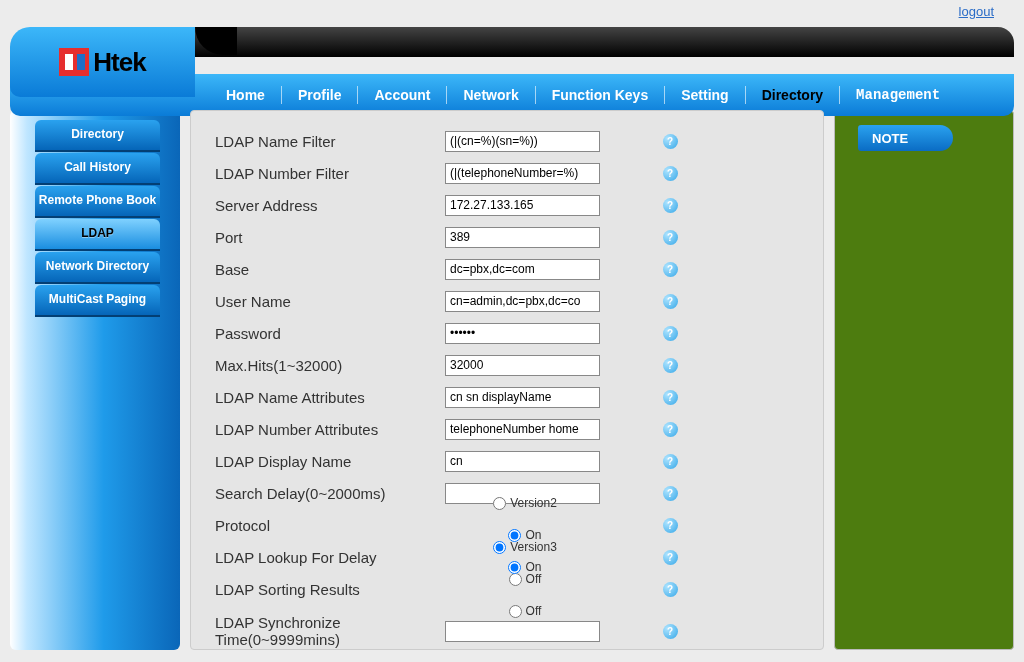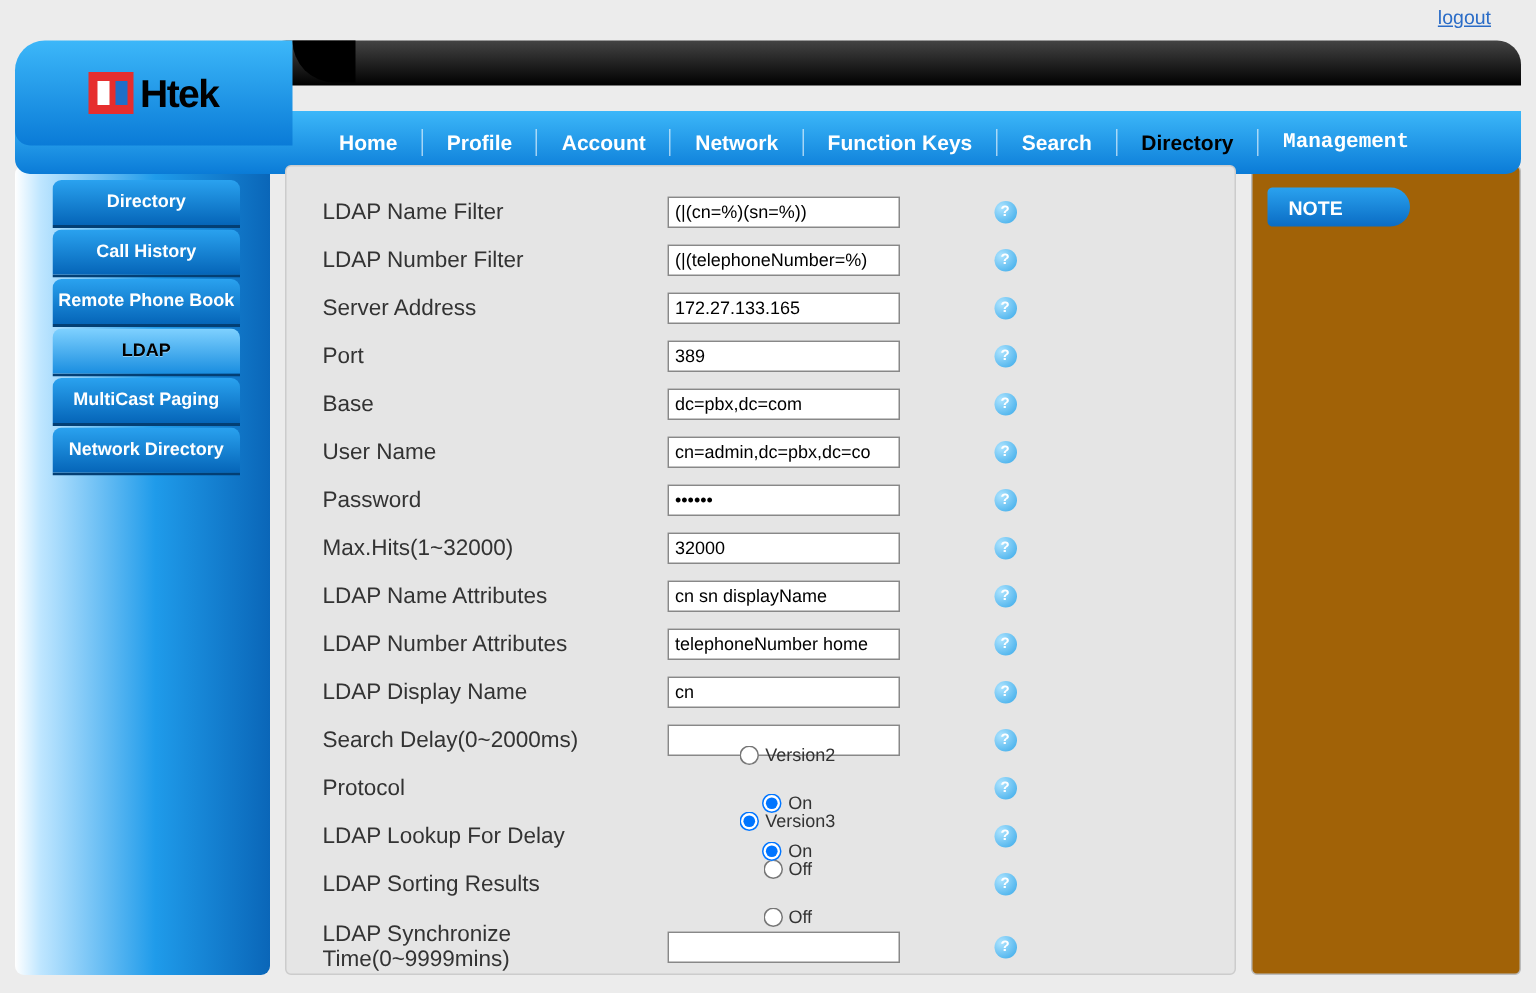--- a/index.html
+++ b/index.html
@@ -206,25 +206,25 @@
     font-size: 10px;
     font-weight: bold;
     line-height: 15px;
     text-align: center;
     cursor: pointer;
   }
 
   .right-pane {
     width: 180px;
     flex-shrink: 0;
-    background: #a16207;
+    background: #4d7c0f;
     border-radius: 4px;
     border: 1px solid #bbb;
     height: 540px;
-    padding: 14px 10px;
+    padding: 14px 23px;
   }
   .note-tab {
     width: 95px;
     height: 26px;
     background: linear-gradient(#2aa2ef, #0a6cc4);
     color: #fff;
     font-size: 13px;
     font-weight: bold;
     display: flex;
     align-items: center;
@@ -244,34 +244,34 @@
   <div class="logo-block">
     <span class="logo-mark"></span>
     <span class="logo-text">Htek</span>
   </div>
   <div class="nav-bar">
     <div class="nav-item">Home</div>
     <div class="nav-item">Profile</div>
     <div class="nav-item">Account</div>
     <div class="nav-item">Network</div>
     <div class="nav-item">Function Keys</div>
-    <div class="nav-item">Search</div>
+    <div class="nav-item">Setting</div>
     <div class="nav-item active">Directory</div>
     <div class="nav-item">Management</div>
   </div>
 </div>
 
 <div class="content-wrap">
   <div class="sidebar">
     <div class="sb-item">Directory</div>
     <div class="sb-item">Call History</div>
     <div class="sb-item">Remote Phone Book</div>
     <div class="sb-item active">LDAP</div>
+    <div class="sb-item">Network Directory</div>
     <div class="sb-item">MultiCast Paging</div>
-    <div class="sb-item">Network Directory</div>
   </div>
 
   <div class="main-pane">
 
     <div class="form-row">
       <div class="form-label">LDAP Name Filter</div>
       <div class="form-field"><input type="text" value="(|(cn=%)(sn=%))" style=""></div>
       <div class="help-col"><span class="help-icon">?</span></div>
     </div>
 

